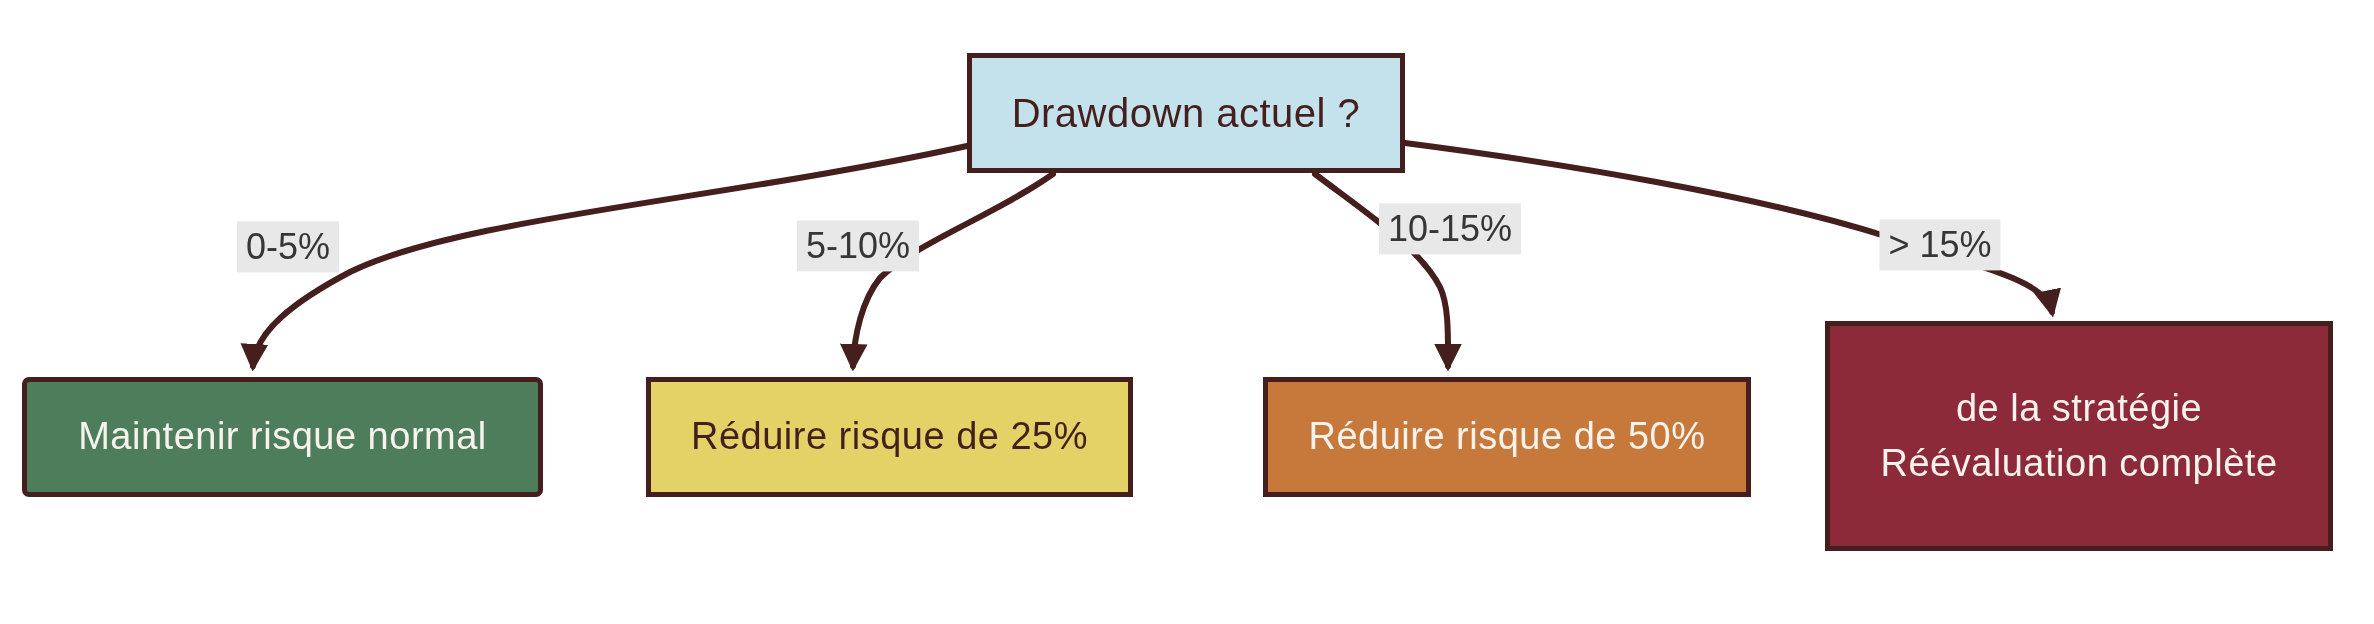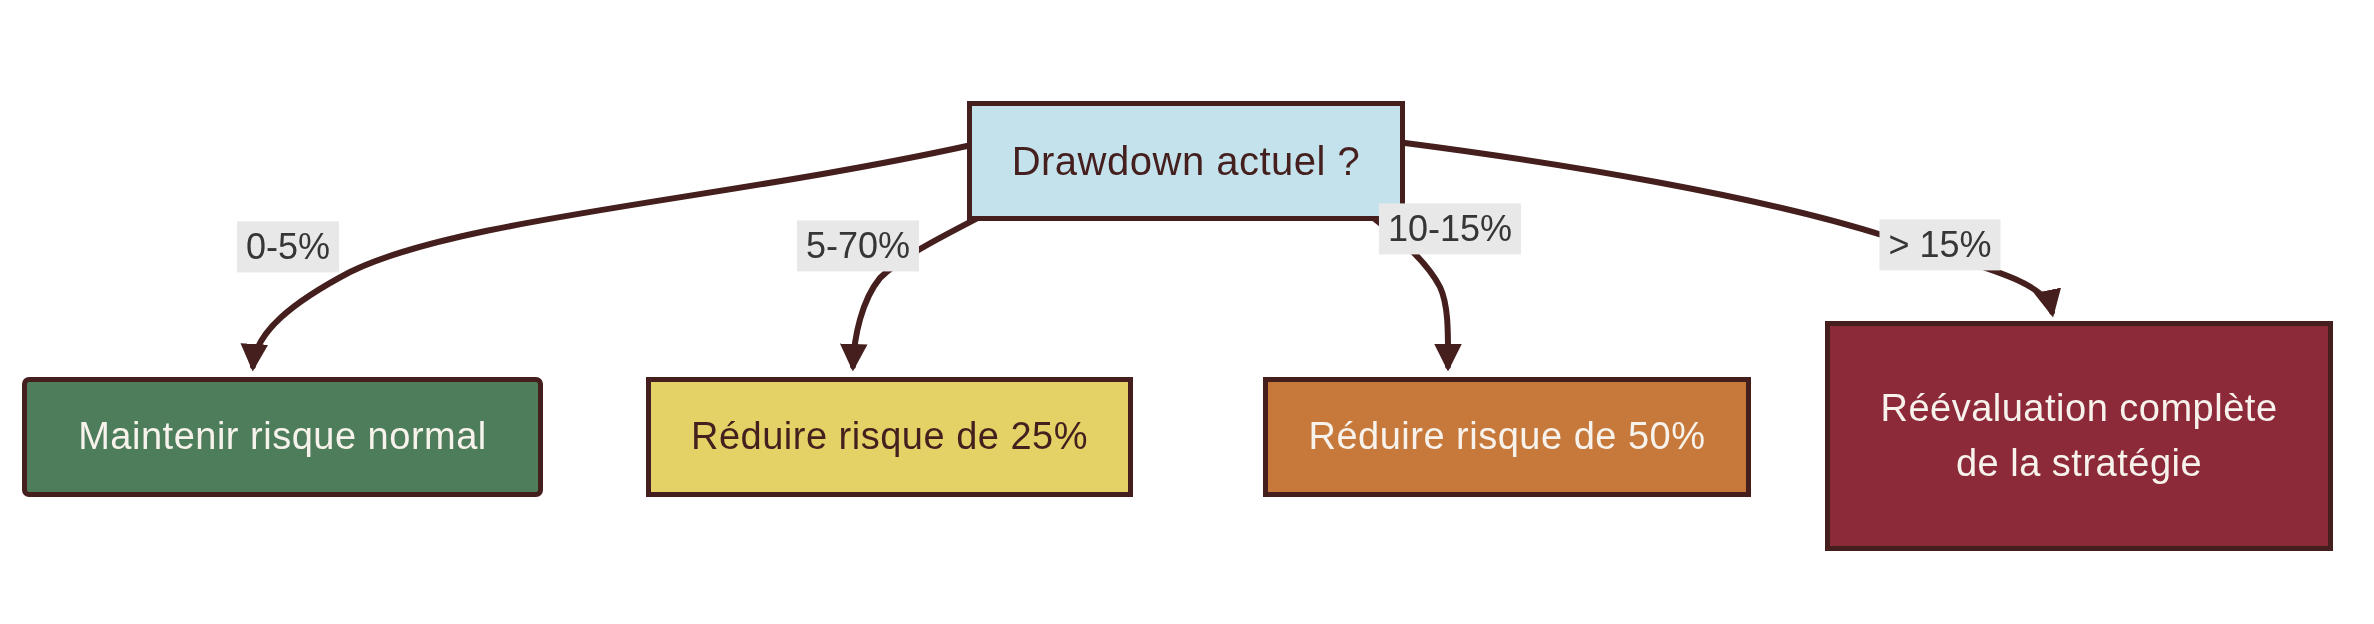--- a/index.html
+++ b/index.html
@@ -51,21 +51,20 @@
     text-align:center;
     font-size:38px;
     line-height:1.45;
     letter-spacing:0.5px;
   }
   .node-root{
     left:967px; top:53px; width:438px; height:120px;
     background:var(--root_fill);
     color:var(--line);
     font-size:40px;
-    margin-top:48px;
   }
   .node-green{
     left:22px; top:377px; width:521px; height:120px;
     background:var(--branch_green);
     color:var(--cream_text);
     border-radius:7px;
   }
   .node-yellow{
     left:646px; top:377px; width:487px; height:120px;
     background:var(--branch_yellow);
@@ -106,25 +105,25 @@
     </defs>
     <path class="edge" d="M 967 146 C 720 200, 460 218, 350 272 C 293 302, 255 332, 253 366" marker-end="url(#arrow)"></path>
     <path class="edge" d="M 1053 174 C 995 215, 917 242, 880 278 C 862 300, 854 336, 853 366" marker-end="url(#arrow)"></path>
     <path class="edge" d="M 1315 174 C 1365 212, 1420 248, 1440 287 C 1449 306, 1448 336, 1448 366" marker-end="url(#arrow)"></path>
     <path class="edge" d="M 1405 143 C 1560 163, 1760 196, 1885 236 C 1995 270, 2046 283, 2052 312" marker-end="url(#arrow)"></path>
   </svg>
 
   <div class="node node-root">Drawdown actuel ?</div>
 
   <div class="edge-label" style="left:288px; top:247px">0-5%</div>
-  <div class="edge-label" style="left:858px; top:246px">5-70%</div>
+  <div class="edge-label" style="left:858px; top:246px">5-10%</div>
   <div class="edge-label" style="left:1450px; top:229px">10-15%</div>
   <div class="edge-label" style="left:1940px; top:245px">&gt; 15%</div>
 
   <div class="node node-green">Maintenir risque normal</div>
   <div class="node node-yellow">Réduire risque de 25%</div>
   <div class="node node-orange">Réduire risque de 50%</div>
   <div class="node node-red">
+    <span>de la stratégie</span>
     <span>Réévaluation complète</span>
-    <span>de la stratégie</span>
   </div>
 
 </div>
 
 </body></html>

